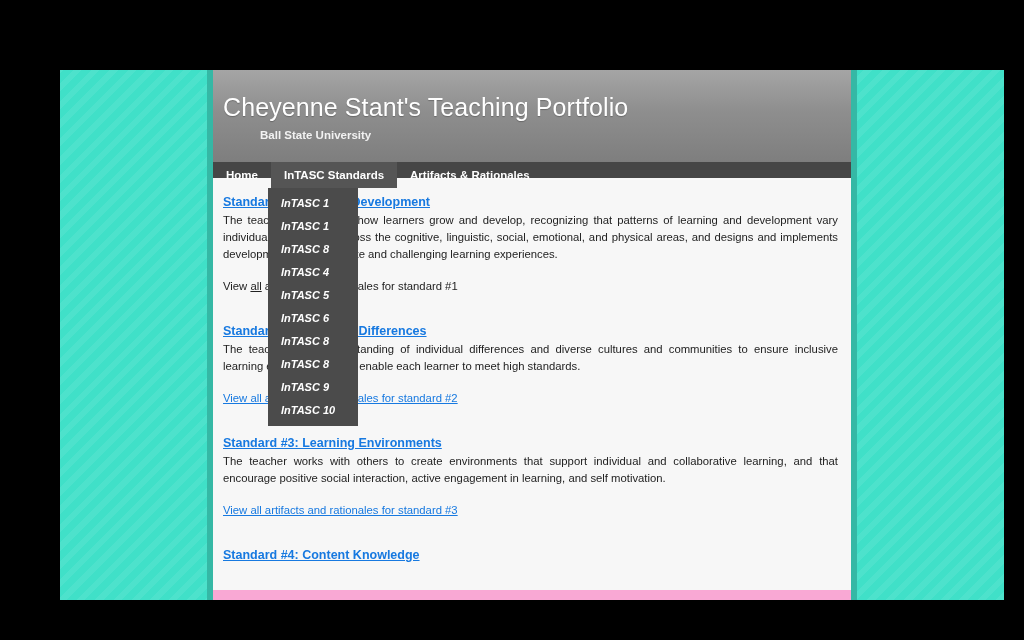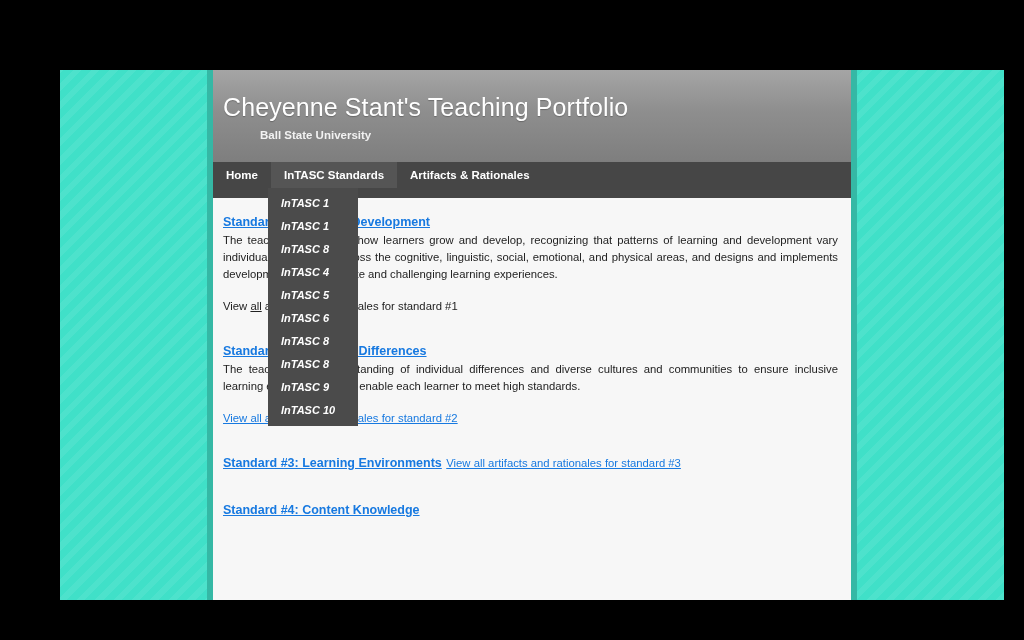--- a/index.html
+++ b/index.html
@@ -77,21 +77,21 @@
   .site-subtitle {
     color: #f2f2f2;
     font-size: 11.5px;
     font-weight: bold;
     margin-top: 7px;
     margin-left: 37px;
   }
 
   
   .nav {
-    height: 36px;
+    height: 16px;
     background: #464646;
     position: relative;
     display: flex;
     align-items: stretch;
     z-index: 5;
   }
   .nav-item {
     display: flex;
     align-items: center;
     padding: 0 13px;
@@ -200,20 +200,21 @@
       </div>
 
       <div class="std-block">
         <div class="std-title">Standard #2: Learning Differences</div>
         <p class="std-body">The teacher uses understanding of individual differences and diverse cultures and communities to ensure inclusive learning environments that enable each learner to meet high standards.</p>
         <div class="std-link">View all artifacts and rationales for standard #2</div>
       </div>
 
       <div class="std-block">
         <div class="std-title">Standard #3: Learning Environments</div>
+        <p class="std-body">The teacher works with others to create environments that support individual and collaborative learning, and that encourage positive social interaction, active engagement in learning, and self motivation.</p>
         <div class="std-link">View all artifacts and rationales for standard #3</div>
       </div>
 
       <div class="std-block">
         <div class="std-title">Standard #4: Content Knowledge</div>
       </div>
 
     </div>
 
     <div class="dropdown">

